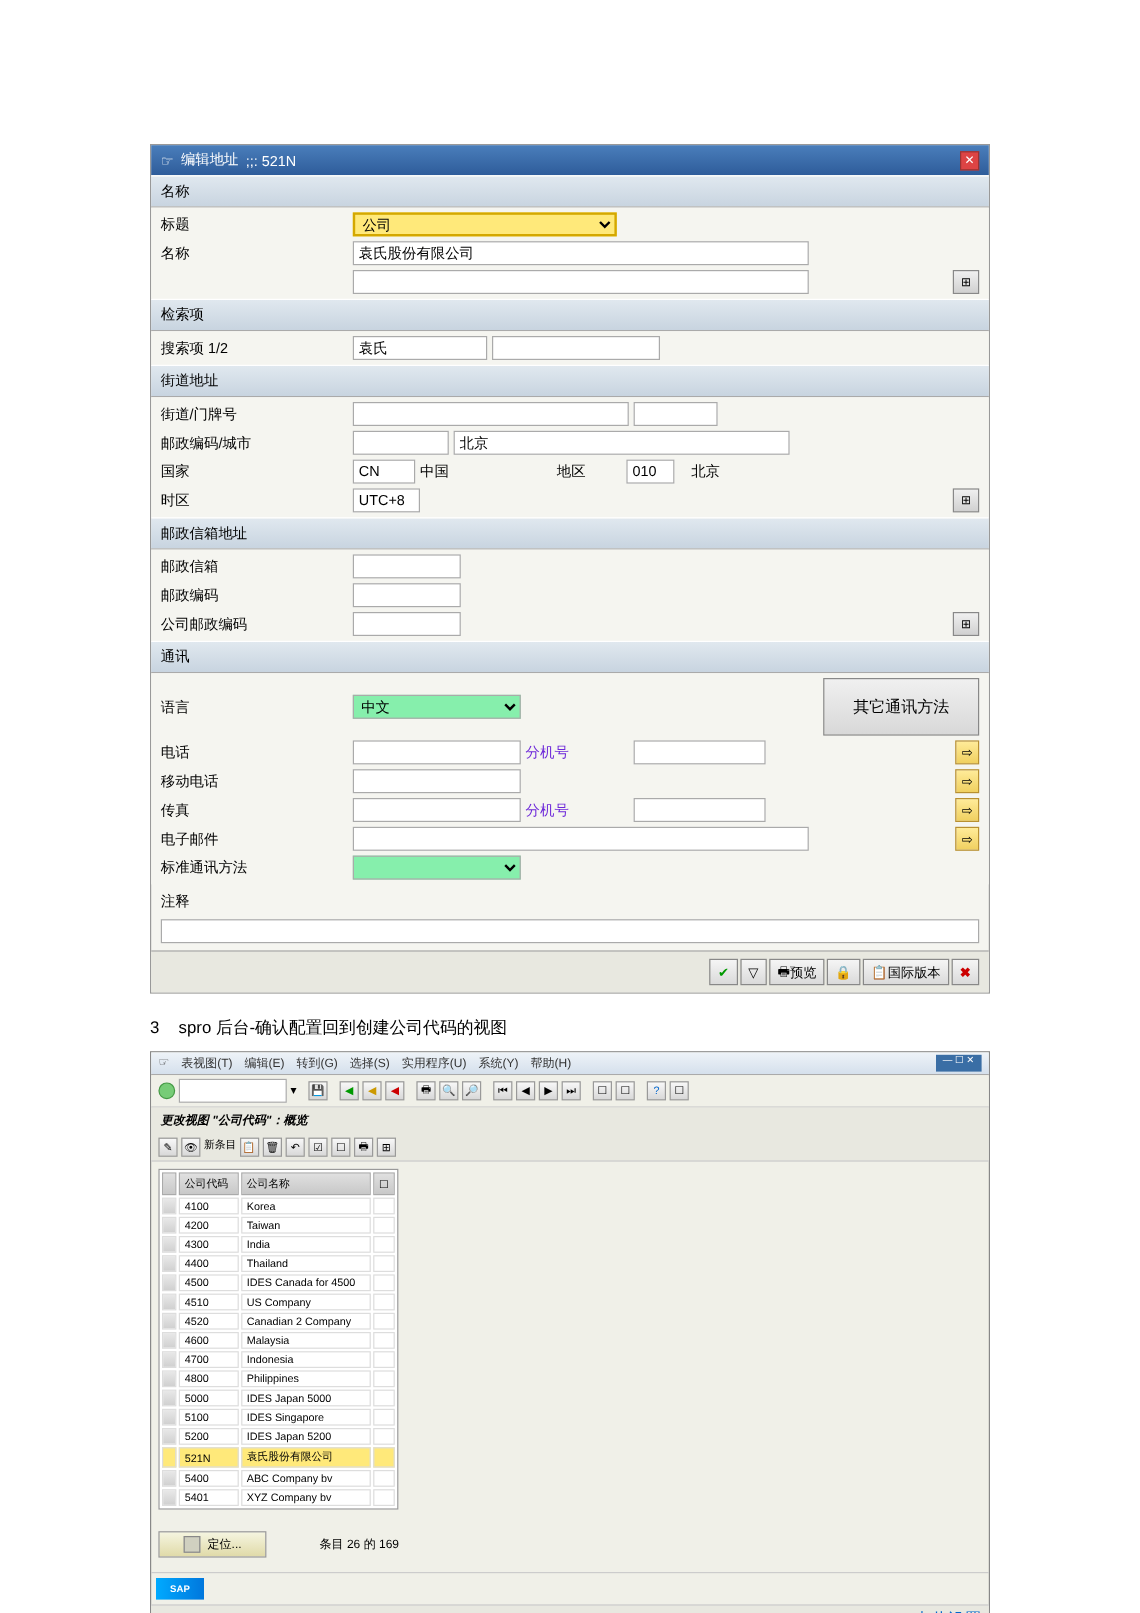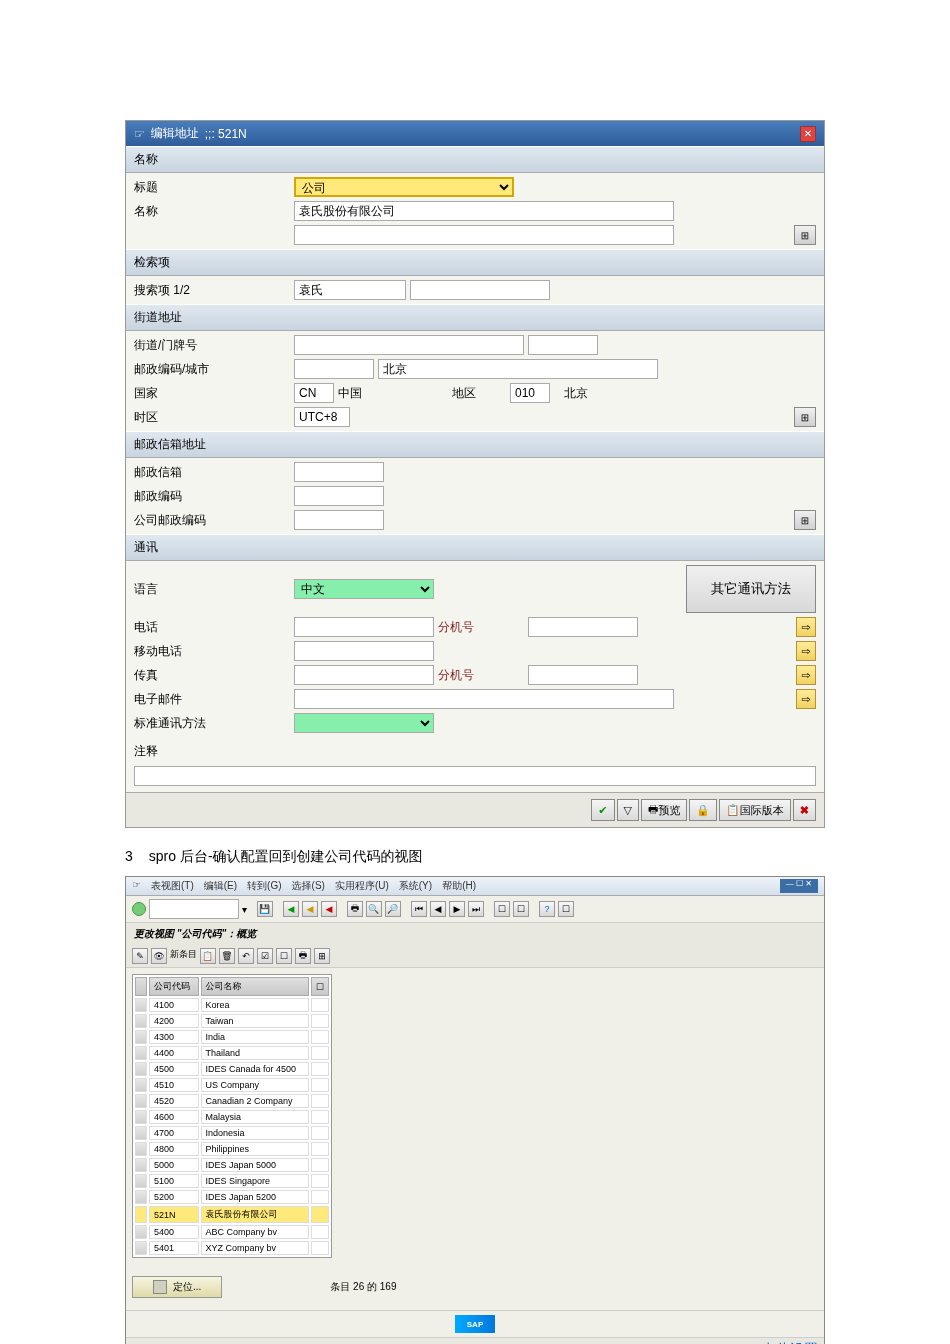--- a/index.html
+++ b/index.html
@@ -49,30 +49,30 @@
     .view-title { padding: 4px 8px; font-weight: bold; font-style: italic; background: #e8e8e0; }
     .sub-toolbar { padding: 3px 6px; display: flex; gap: 3px; background: #e8e8e0; border-bottom: 1px solid #ccc; }
     
     .table-wrap { padding: 6px; }
     .data-table { border: 1px solid #999; background: #fff; width: 200px; }
     .data-table th { background: linear-gradient(#e0e0e0, #c8c8c8); padding: 2px 4px; text-align: left; font-weight: normal; border: 1px solid #aaa; font-size: 9px; }
     .data-table td { padding: 1px 4px; border: 1px solid #ddd; font-size: 9px; }
     .data-table tr.sel td { background: #ffe97a; }
     .row-sel { width: 12px; background: linear-gradient(#e8e8e8, #d0d0d0); border: 1px solid #aaa; }
     
-    .position-row { padding: 12px 6px; display: flex; align-items: center; gap: 108px; }
+    .position-row { padding: 12px 6px; display: flex; align-items: center; gap: 44px; }
     .pos-btn { padding: 3px 20px; background: linear-gradient(#f5f5e0, #e0daa8); border: 1px solid #999; cursor: pointer; font-size: 10px; display: flex; align-items: center; gap: 6px; }
     .pos-icon { width: 14px; height: 14px; background: #d0d0c0; border: 1px solid #888; }
     
     .status-bar { display: flex; justify-content: space-between; padding: 3px 6px; background: #e8e8e0; border-top: 1px solid #ccc; font-size: 14px; }
     .status-link { color: #06c; text-decoration: underline; cursor: pointer; }
     .status-icons { display: flex; gap: 2px; }
     .si { width: 14px; height: 12px; background: #ddd; border: 1px solid #aaa; }
     
-    .mid-label { color: #7f1d1d; }
+    .mid-label { color: #6d28d9; }
     .sap-logo { width: 40px; height: 18px; background: linear-gradient(90deg, #0af, #07d); color: #fff; font-size: 8px; display: flex; align-items: center; justify-content: center; font-weight: bold; }
   </style>
 </head>
 <body>
 
 <div class="dialog">
   <div class="dialog-title">
     <div class="left">
       <span>☞</span>
       <span>编辑地址</span>
@@ -127,21 +127,21 @@
     <div class="field-row">
       <div class="field-label">邮政编码/城市</div>
       <div class="field-inputs">
         <input type="text" style="width: 80px;">
         <input type="text" style="width: 280px;" value="北京">
       </div>
     </div>
     <div class="field-row">
       <div class="field-label">国家</div>
       <div class="field-inputs">
-        <input type="text" style="width: 40px;" value="CN">
+        <input type="text" style="width: 52px;" value="CN">
         <span style="width:110px">中国</span>
         <span>地区</span>
         <input type="text" style="width: 40px; margin-left: 30px;" value="010">
         <span style="margin-left:10px">北京</span>
       </div>
     </div>
     <div class="field-row">
       <div class="field-label">时区</div>
       <div class="field-inputs">
         <input type="text" style="width: 56px;" value="UTC+8">
@@ -406,21 +406,21 @@
   </div>
 
   <div class="position-row">
     <button class="pos-btn">
         <span class="pos-icon"></span>
         <span>定位...</span>
       </button>
     <span>条目 26 的 169</span>
   </div>
 
-  <div style="display:flex;justify-content:center;padding:4px;border-top:1px solid #ccc">
+  <div style="display:flex;justify-content:flex-start;padding:4px;border-top:1px solid #ccc">
     <div class="sap-logo">SAP</div>
   </div>
 
   <div class="status-bar">
     <span></span>
     <span class="status-link">点此设置</span>
   </div>
   <div class="status-bar">
     <span></span>
     <div class="status-icons">

